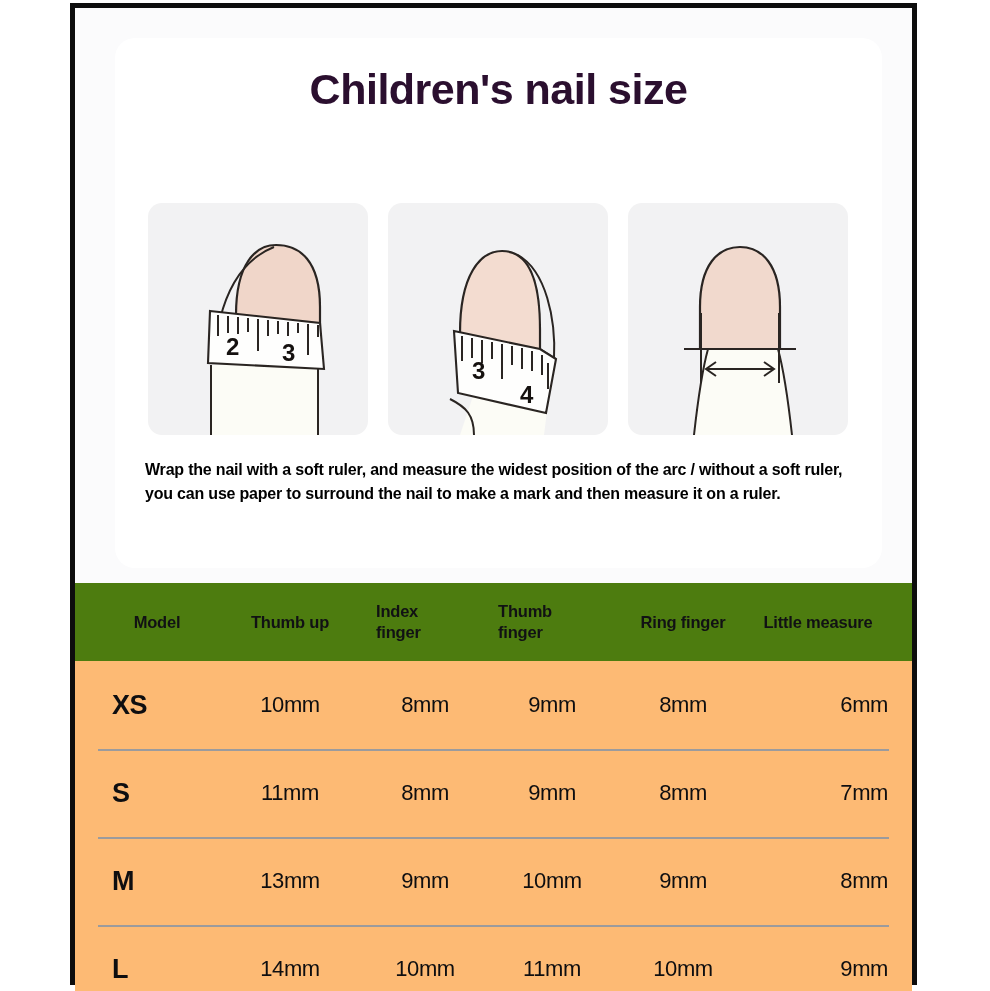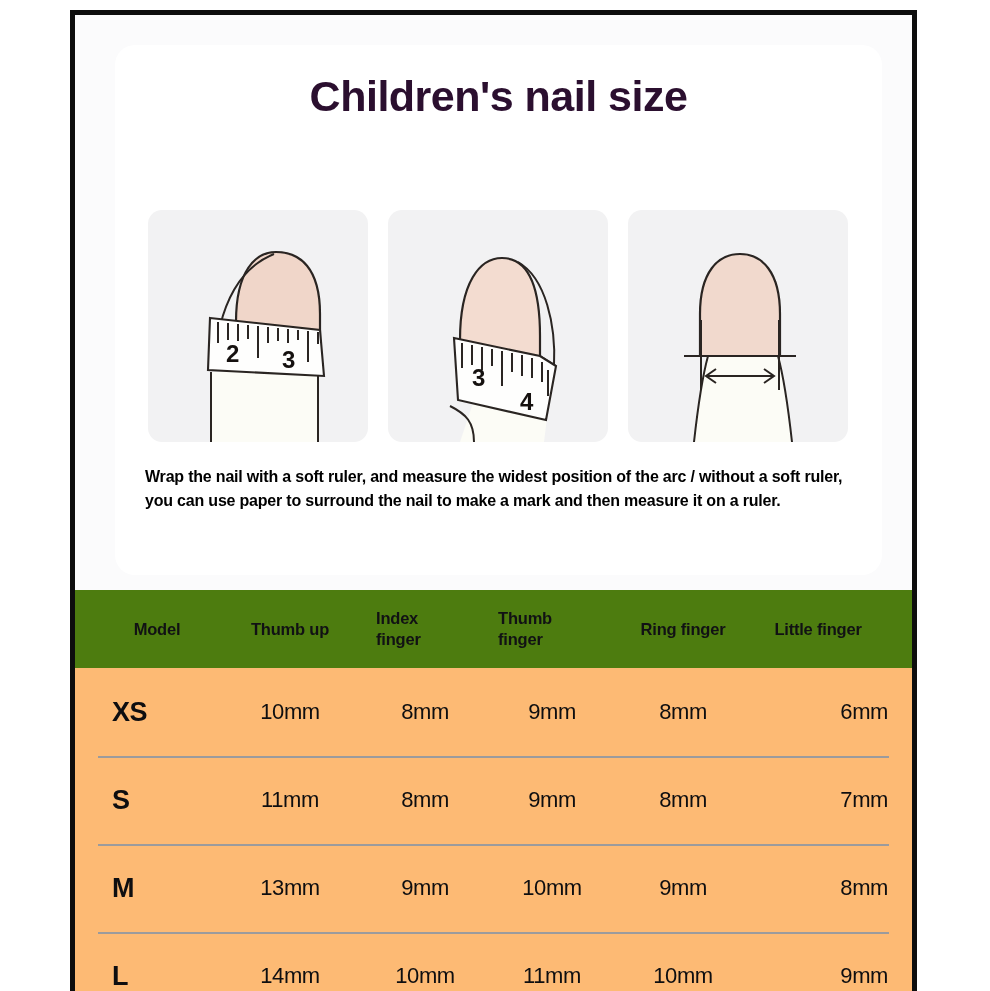--- a/index.html
+++ b/index.html
@@ -13,21 +13,21 @@
     height: 991px;
     background: #ffffff;
     overflow: hidden;
     font-family: "Liberation Sans", sans-serif;
   }
 
   
   .frame {
     position: absolute;
     left: 70px;
-    top: 10px;
+    top: 3px;
     width: 847px;
     height: 982px;
     border: 5px solid #0d0d0d;
     box-sizing: border-box;
     background: #fbfbfc;
   }
 
   
   .card {
     position: absolute;
@@ -264,21 +264,21 @@
           <div>finger</div>
         </div>
         <div class="th c3">
           <div>Thumb</div>
           <div>finger</div>
         </div>
         <div class="th c4">
           <div>Ring finger</div>
         </div>
         <div class="th c5">
-          <div>Little finger</div>
+          <div>Little measure</div>
         </div>
       </div>
 
       <div class="trow">
         <div class="td model c0">XS</div>
         <div class="td c1">10mm</div>
         <div class="td c2">8mm</div>
         <div class="td c3">9mm</div>
         <div class="td c4">8mm</div>
         <div class="td c5">6mm</div>

